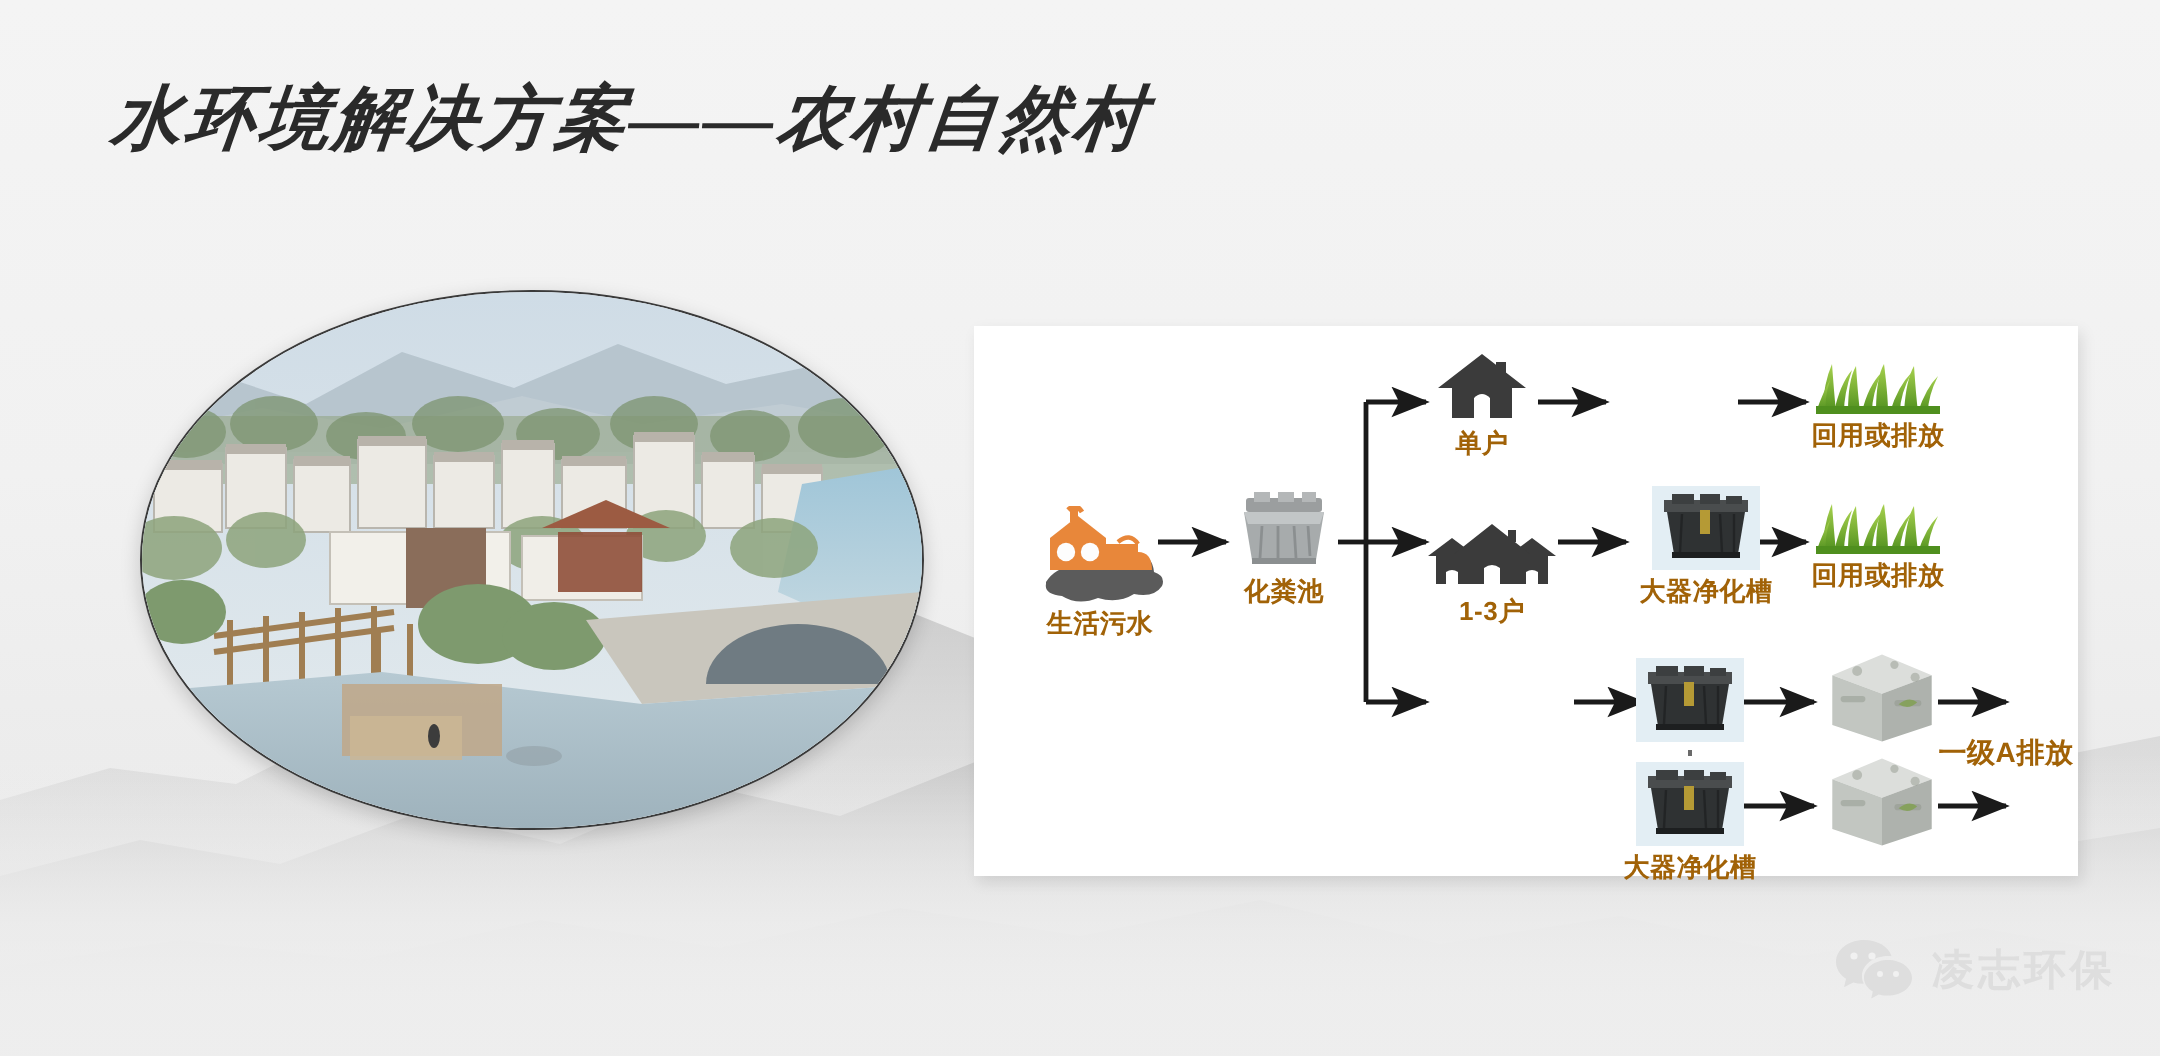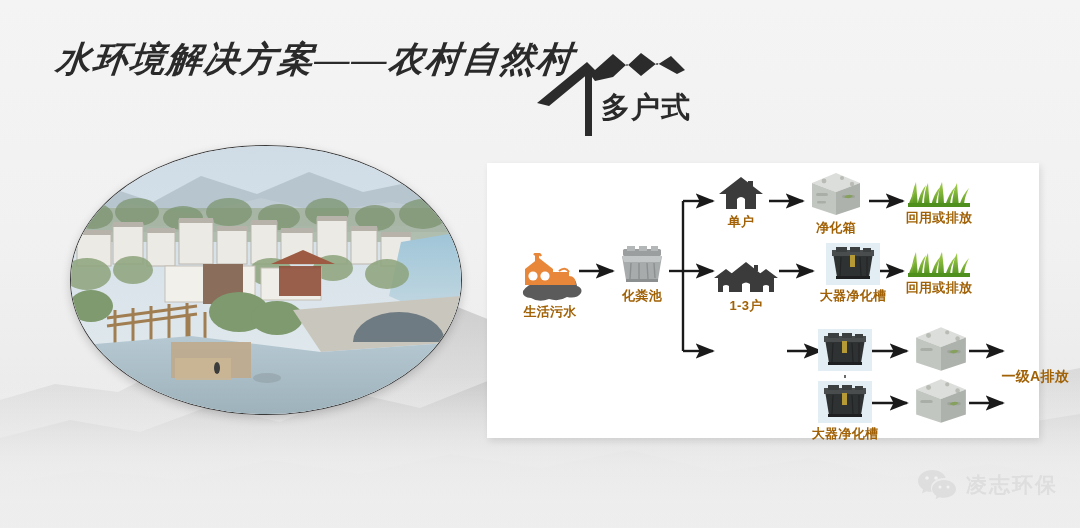--- a/index.html
+++ b/index.html
@@ -90,28 +90,20 @@
              L1080,240 L0,240 Z" fill="url(#mg1)"></path>
     <path d="M0,196 L90,182 L180,192 L270,172 L360,186 L450,166 L540,180 L630,162
              L720,184 L810,170 L900,190 L990,176 L1080,192 L1080,240 L0,240 Z" fill="url(#mg3)"></path>
     <rect x="0" y="88" width="1080" height="152" fill="url(#haze)"></rect>
   </svg>
 
   <div class="title-wrap">
     <div class="title-text">水环境解决方案——农村自然村</div>
   </div>
 
-  <div class="logo-wrap">
-    <svg width="175" height="90" viewBox="0 0 175 90">
-      <path d="M2,55 L52,14 L60,22 L78,6 L92,18 L106,5 L122,17 L136,8 L150,22
-               L142,26 L122,15 L106,28 L92,16 L78,29 L60,33 L54,25 L14,58 Z" fill="#2b2b2b"></path>
-      <rect x="50" y="24" width="7" height="64" fill="#2b2b2b"></rect>
-    </svg>
-    <div class="logo-label">多户式</div>
-  </div>
 
   <div class="photo">
     <svg viewBox="0 0 390 268" preserveAspectRatio="none">
       <defs>
         <linearGradient id="sky" x1="0" y1="0" x2="0" y2="1">
           <stop offset="0%" stop-color="#cfdce6"></stop>
             <stop offset="100%" stop-color="#e4ebee"></stop>
         </linearGradient>
         <linearGradient id="water" x1="0" y1="0" x2="0" y2="1">
           <stop offset="0%" stop-color="#9fc5d8"></stop>
@@ -283,37 +275,20 @@
     
     <div class="node" style="left:226px;top:12px;width:56px;">
       <svg class="ico" width="46" height="36" viewBox="0 0 46 36">
         <path d="M23,2 L45,19 L38,19 L38,34 L8,34 L8,19 L1,19 Z" fill="#3b3b3b"></path>
         <rect x="30" y="6" width="5" height="8" fill="#3b3b3b"></rect>
         <path d="M19,34 L19,24 q4,-4 8,0 L27,34 Z" fill="#fff"></path>
       </svg>
       <div class="cap">单户</div>
     </div>
 
-    <div class="node" style="left:312px;top:8px;width:74px;">
-      <svg class="ico" width="56" height="46" viewBox="0 0 56 46">
-        <path d="M4,12 L28,2 L52,12 L28,21 Z" fill="#dcdedb"></path>
-        <path d="M4,12 L28,21 L28,44 L4,36 Z" fill="#c2c6c1"></path>
-        <path d="M52,12 L28,21 L28,44 L52,36 Z" fill="#aeb2ad"></path>
-        <g opacity=".45" fill="#8d9488">
-          <circle cx="16" cy="10" r="2.4"></circle>
-            <circle cx="34" cy="7" r="2"></circle>
-            <circle cx="44" cy="13" r="2.2"></circle>
-          <rect x="8" y="22" width="12" height="3" rx="1.5"></rect>
-            <rect x="34" y="24" width="13" height="3" rx="1.5"></rect>
-          <rect x="9" y="30" width="9" height="2.5" rx="1.2"></rect>
-        </g>
-        <path d="M36,26 q5,-4 9,-1 q-4,4 -9,1 Z" fill="#7fa04e" opacity=".8"></path>
-      </svg>
-      <div class="cap">净化箱</div>
-    </div>
 
     <div class="node" style="left:410px;top:14px;width:84px;">
       <svg class="ico" width="62" height="30" viewBox="0 0 62 30">
         <defs>
             <linearGradient id="gr1" x1="0" y1="0" x2="0" y2="1">
           <stop offset="0%" stop-color="#a7d14e"></stop>
               <stop offset="100%" stop-color="#4f8f1e"></stop>
         </linearGradient>
           </defs>
         <g fill="url(#gr1)">
@@ -453,21 +428,21 @@
           <circle cx="16" cy="10" r="2.4"></circle>
             <circle cx="34" cy="7" r="2"></circle>
             <circle cx="44" cy="13" r="2.2"></circle>
           <rect x="8" y="22" width="12" height="3" rx="1.5"></rect>
             <rect x="34" y="24" width="13" height="3" rx="1.5"></rect>
         </g>
         <path d="M36,26 q5,-4 9,-1 q-4,4 -9,1 Z" fill="#7fa04e" opacity=".8"></path>
       </svg>
     </div>
 
-    <div class="node" style="left:502px;top:203px;width:80px;text-align:right;">
+    <div class="node" style="left:476px;top:203px;width:80px;text-align:center;">
       <div class="cap" style="font-size:14px;">一级A排放</div>
     </div>
   </div>
 
   <div class="wm">
     <svg width="40" height="34" viewBox="0 0 40 34">
       <path d="M15,2 C7,2 1,7 1,13 c0,3.4 2,6.4 5,8.4 l-1,4.2 4.6,-2.4 c1.8,.5 3.6,.7 5.4,.6
                C14.4,23 14,21.6 14,20 c0,-5.6 5.8,-10 13,-10 .6,0 1.2,0 1.8,.1 C27.4,5.4 22,2 15,2 Z" fill="#dcdcdc"></path>
       <circle cx="10" cy="10" r="1.8" fill="#f2f2f2"></circle>
       <circle cx="19" cy="10" r="1.8" fill="#f2f2f2"></circle>

